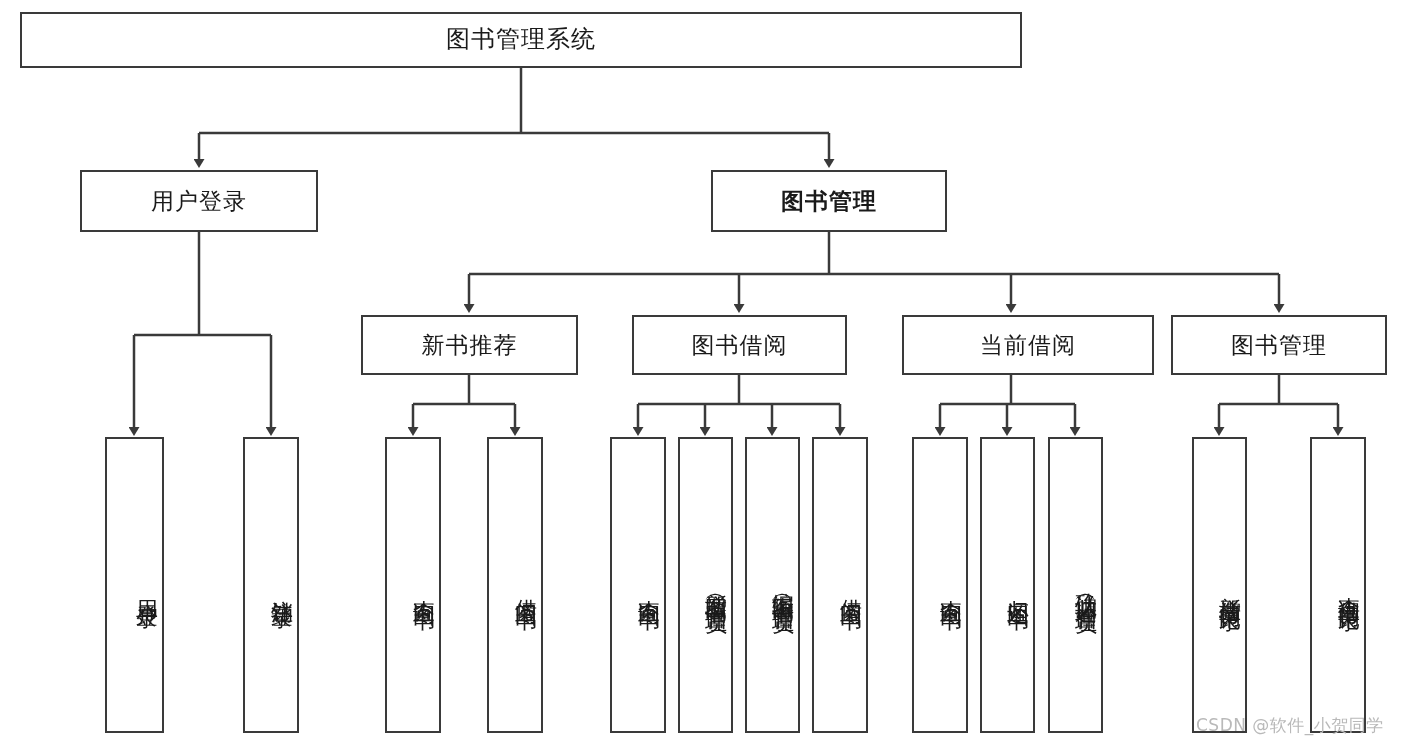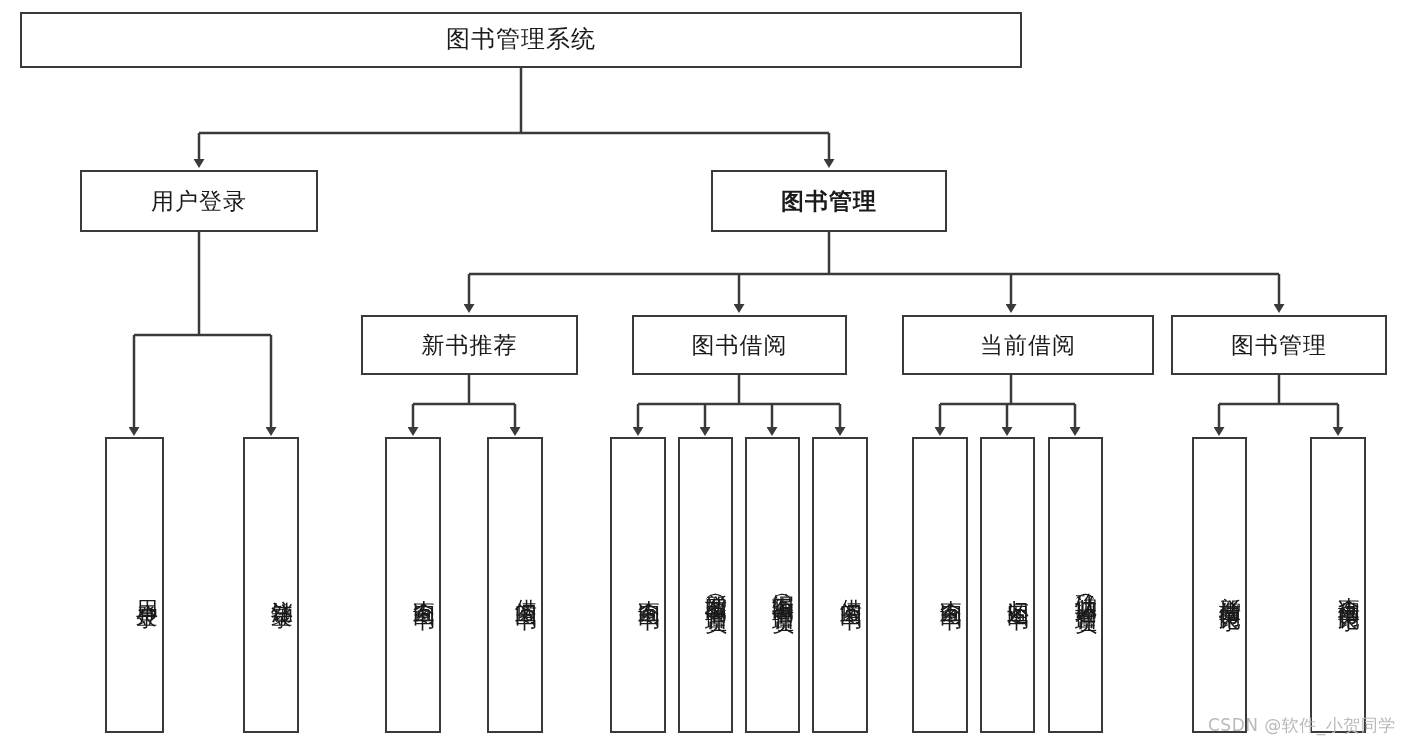--- a/index.html
+++ b/index.html
@@ -177,15 +177,15 @@
   <div class="node v" style="left:1048px; top:437px; width:55px; height:296px;">
     <span class="vtext">确认归还（管理员）</span>
   </div>
   <div class="node v" style="left:1192px; top:437px; width:55px; height:296px;">
     <span class="vtext">新增借阅记录</span>
   </div>
   <div class="node v" style="left:1310px; top:437px; width:56px; height:296px;">
     <span class="vtext">查询借阅记录</span>
   </div>
 
-  <div class="watermark" style="left:1196px; top:714px;margin-left:12px;">CSDN @软件_小贺同学</div>
+  <div class="watermark" style="left:1196px; top:714px;">CSDN @软件_小贺同学</div>
 
 </div>
 
 </body></html>

